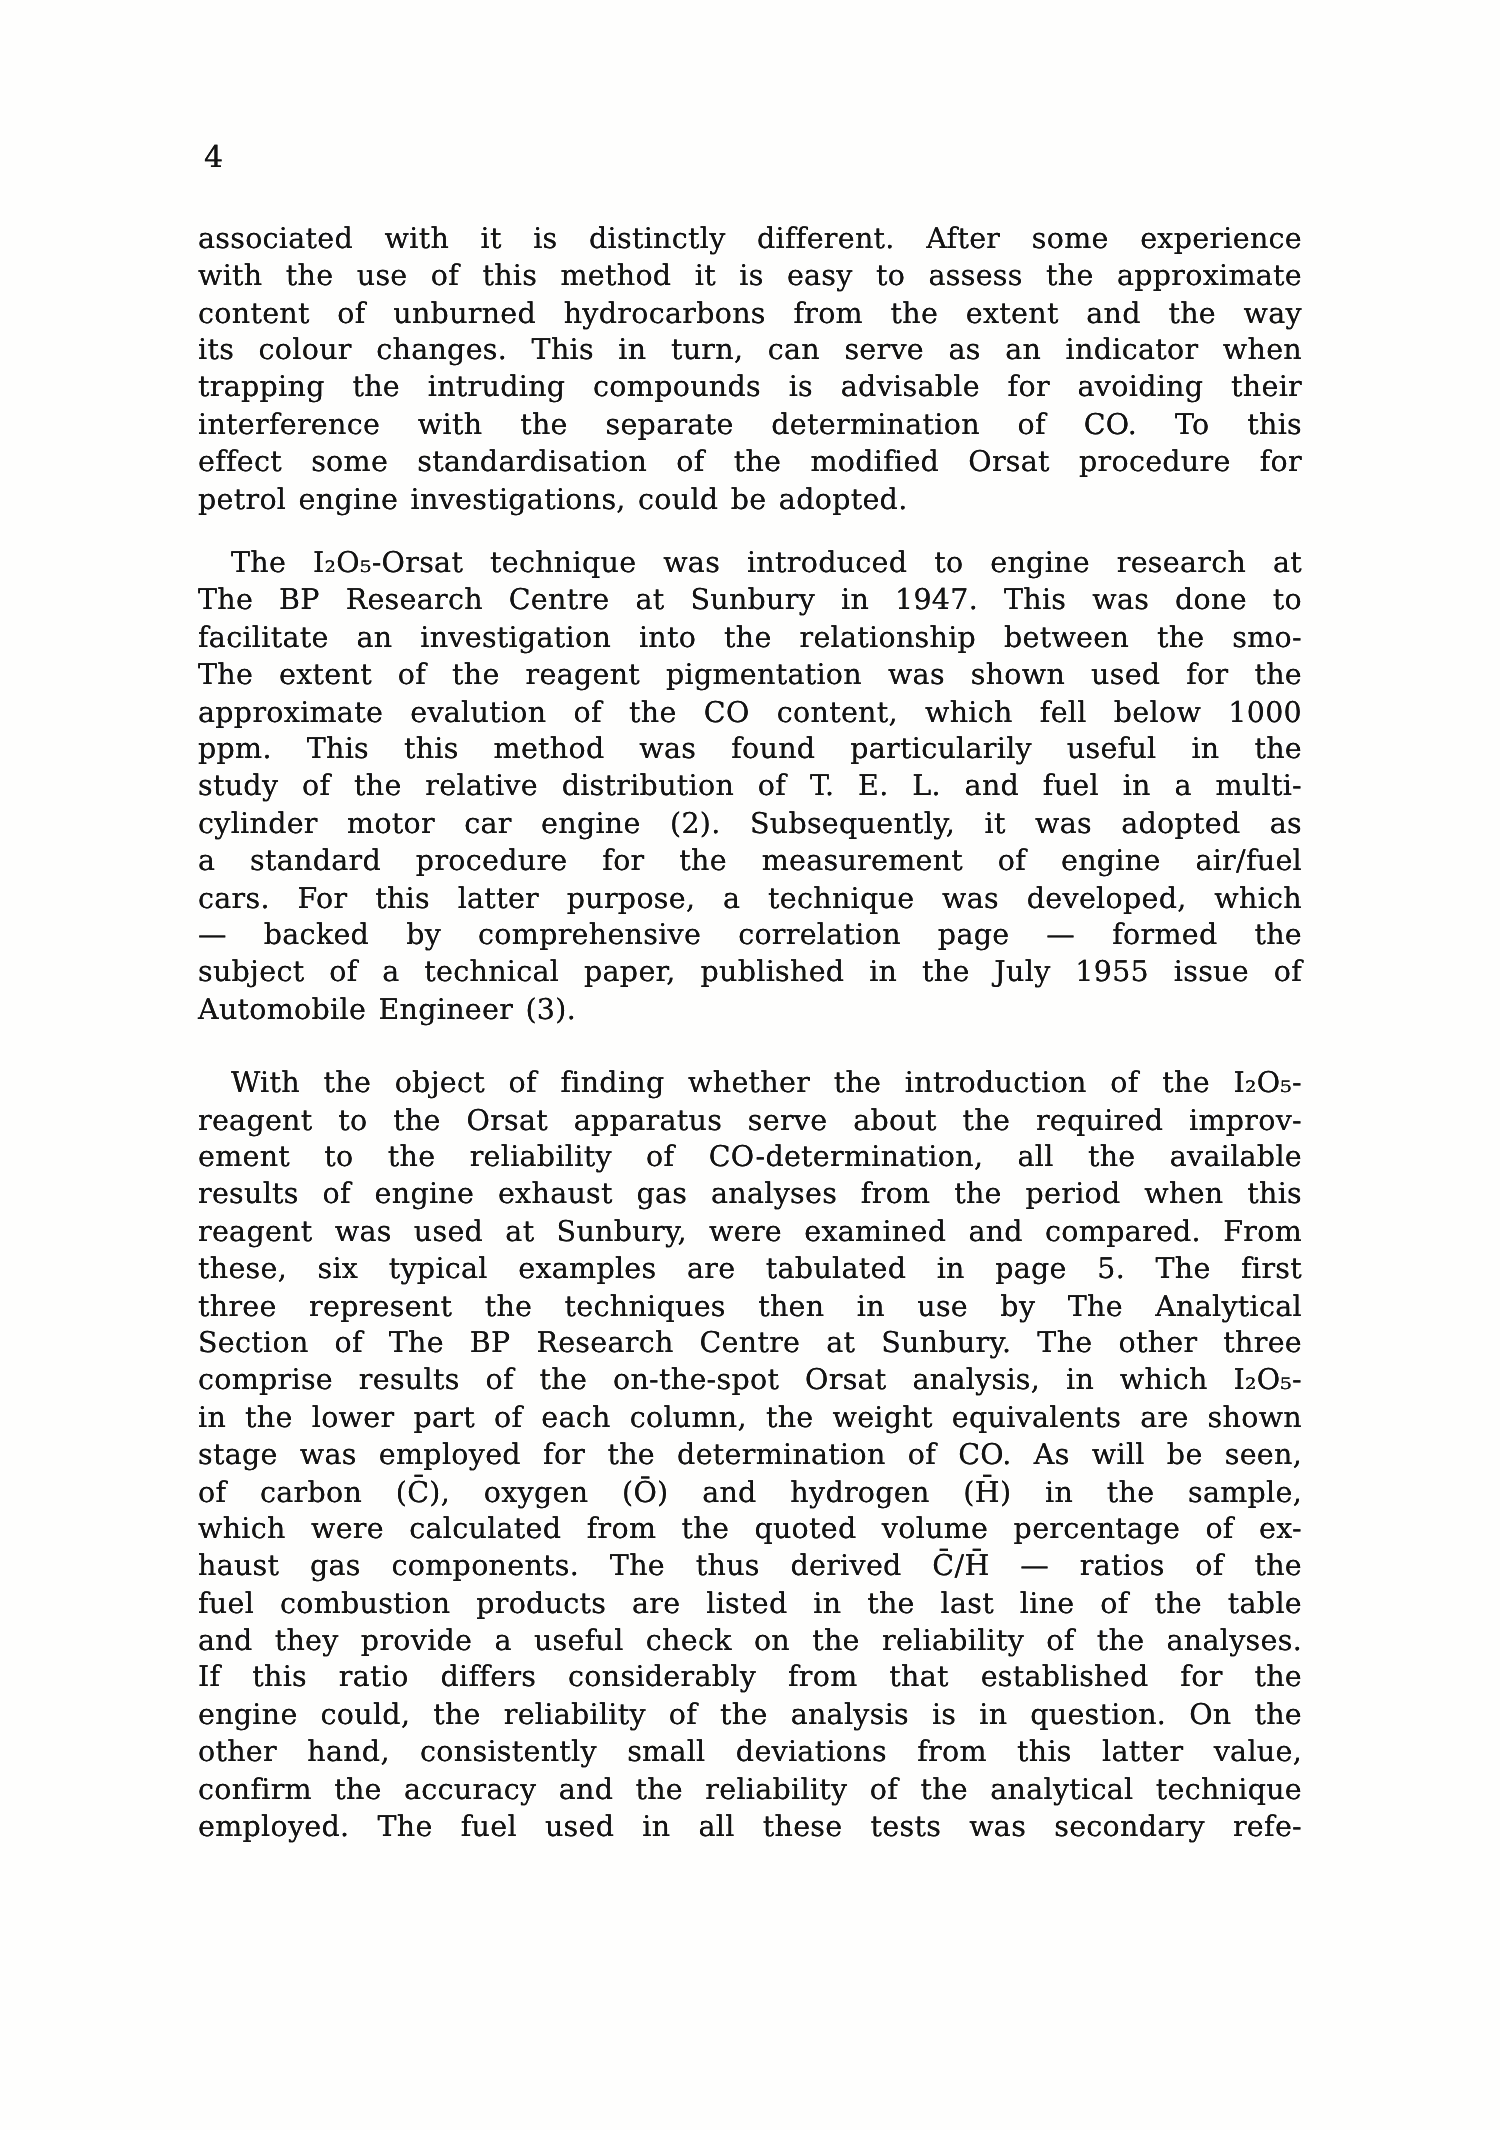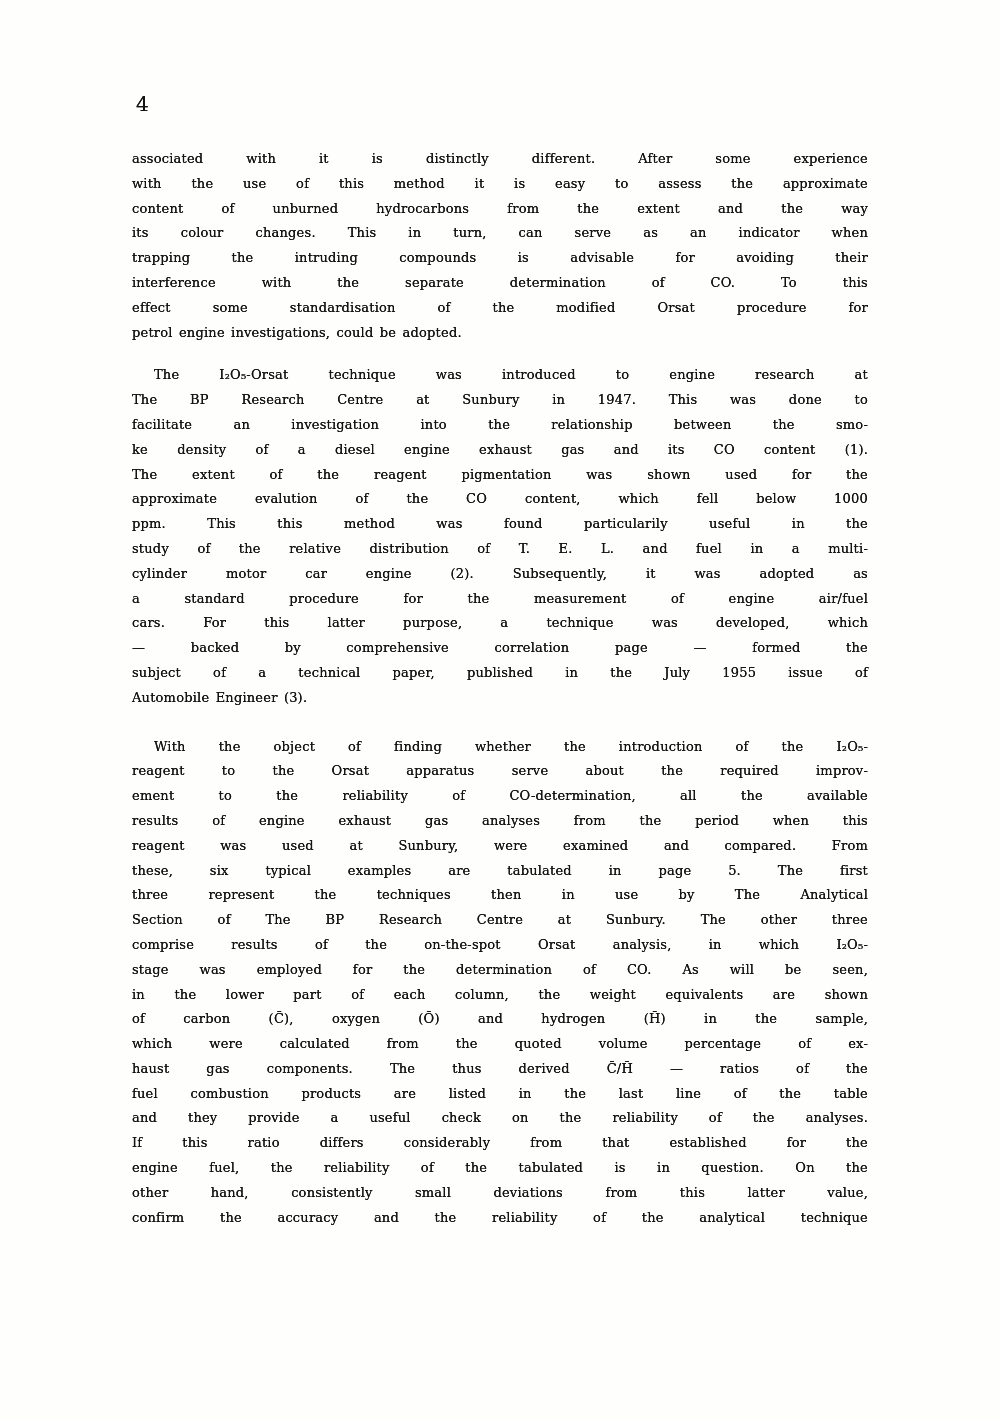--- a/index.html
+++ b/index.html
@@ -22,21 +22,21 @@
     top: 92px;
     font-size: 20px;
     line-height: 24px;
     text-shadow: 0 0 0.4px currentColor;
   }
   .text-body {
     position: absolute;
     left: 132px;
     top: 147px;
     width: 736px;
-    font-size: 13px;
+    font-size: 19px;
     line-height: 24.8px;
     letter-spacing: 0.2px;
     word-spacing: 2px;
     text-shadow: 0 0 0.4px currentColor;
   }
   .paragraph { margin: 0; }
   .paragraph:nth-child(1) { margin-bottom: 18px; }
   .paragraph:nth-child(2) { margin-bottom: 24px; }
   .line {
     text-align: justify;
@@ -63,21 +63,20 @@
         <div class="line">its colour changes.  This in turn, can serve as an indicator when</div>
         <div class="line">trapping the intruding compounds is advisable for avoiding their</div>
         <div class="line">interference with the separate determination of CO.   To this</div>
         <div class="line">effect some standardisation of the modified Orsat procedure for</div>
         <div class="line last">petrol engine investigations, could be adopted.</div>
       </div>
       <div class="paragraph">
         <div class="line first-indent">The I₂O₅-Orsat technique was introduced to engine research at</div>
         <div class="line">The BP Research Centre at Sunbury in 1947.  This was done to</div>
         <div class="line">facilitate an investigation into the relationship between the smo-</div>
-        <div class="line">ke density of a diesel engine exhaust gas and its CO content (1).</div>
         <div class="line">The extent of the reagent pigmentation was shown used for the</div>
         <div class="line">approximate evalution of the CO content, which fell below 1000</div>
         <div class="line">ppm.  This this method was found particularily useful in the</div>
         <div class="line">study of the relative distribution of T. E. L. and fuel in a multi-</div>
         <div class="line">cylinder motor car engine (2).  Subsequently, it was adopted as</div>
         <div class="line">a standard procedure for the measurement of engine air/fuel</div>
         <div class="line">cars.  For this latter purpose, a technique was developed, which</div>
         <div class="line">— backed by comprehensive correlation page  —  formed the</div>
         <div class="line">subject of a technical paper, published in the July 1955 issue of</div>
         <div class="line last">Automobile Engineer (3).</div>
@@ -85,26 +84,27 @@
       <div class="paragraph">
         <div class="line first-indent">With the object of finding whether the introduction of the I₂O₅-</div>
         <div class="line">reagent to the Orsat apparatus serve about the required improv-</div>
         <div class="line">ement to the reliability of CO-determination,  all  the  available</div>
         <div class="line">results of engine exhaust gas analyses from the period when this</div>
         <div class="line">reagent was used at Sunbury, were examined and compared. From</div>
         <div class="line">these, six typical examples are tabulated in page 5. The first</div>
         <div class="line">three  represent  the  techniques then in use by The Analytical</div>
         <div class="line">Section of The BP Research Centre at Sunbury.  The other three</div>
         <div class="line">comprise results of the on-the-spot Orsat analysis, in which I₂O₅-</div>
+        <div class="line">in the lower part of each column, the weight equivalents are shown</div>
         <div class="line">stage was employed for the determination of CO.  As will be seen,</div>
-        <div class="line">in the lower part of each column, the weight equivalents are shown</div>
         <div class="line">of carbon (C̄), oxygen (Ō) and hydrogen (H̄) in the sample,</div>
         <div class="line">which were calculated from the quoted volume percentage of ex-</div>
         <div class="line">haust gas components.  The thus derived C̄/H̄ — ratios of the</div>
         <div class="line">fuel combustion products are listed in the last line of the table</div>
         <div class="line">and they provide a useful check on the reliability of the analyses.</div>
         <div class="line">If this ratio differs considerably from that established for the</div>
-        <div class="line">engine fuel, the reliability of the tabulated is in question.  On the</div>
+        <div class="line">engine could, the reliability of the analysis is in question.  On the</div>
         <div class="line">other hand, consistently small deviations from this latter value,</div>
         <div class="line">confirm the accuracy and the reliability of the analytical technique</div>
+        <div class="line">employed.  The fuel used in all these tests was secondary refe-</div>
       </div>
     </div>
 </div>
 
 </body></html>

